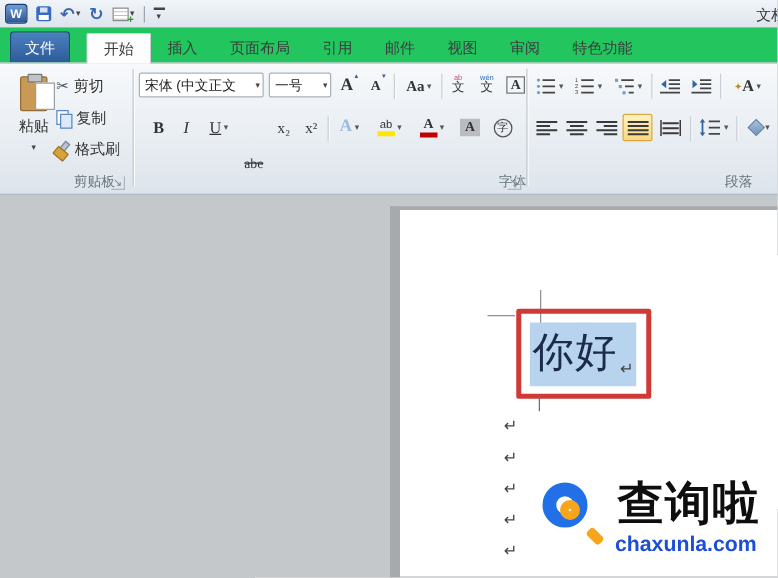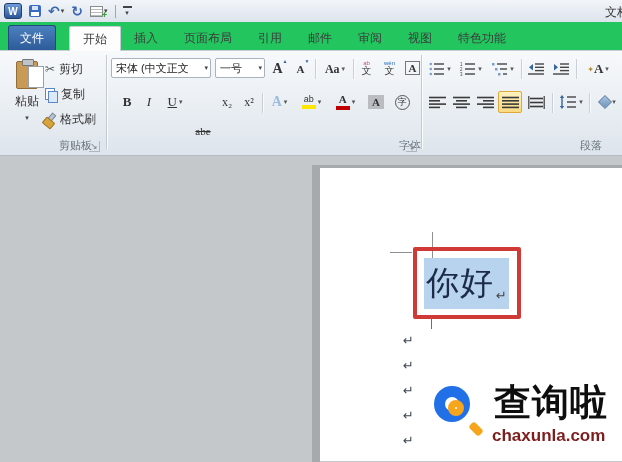--- a/index.html
+++ b/index.html
@@ -101,21 +101,21 @@
   .pmarks { position:absolute; left:83px; top:160px; display:flex; flex-direction:column; }
   .pmarks span { height:25px; line-height:25px; font-size:13px; color:#3f4650; }
 
   
   .wm { position:absolute; left:112px; top:212px; width:192px; height:74px; }
   .logo-ring { position:absolute; left:2px; top:6px; width:36px; height:36px; border:11px solid #2170e8; border-radius:50%; }
   .logo-oring { position:absolute; left:16px; top:20px; width:16px; height:16px; border:7px solid #f7a61b; border-radius:50%; }
   .logo-tail { position:absolute; left:40px; top:42px; width:8px; height:14px; background:#f7a61b; border-radius:3px; transform:rotate(-45deg); }
   .wm-brand { position:absolute; left:62px; top:-2px; font-size:37px; font-weight:bold; color:#0e0e0e;
     font-family:"Liberation Serif","DejaVu Serif",serif; white-space:nowrap; letter-spacing:1px; }
-  .wm-domain { position:absolute; left:60px; top:46px; font-size:17px; font-weight:bold; color:#7f1d1d; }
+  .wm-domain { position:absolute; left:60px; top:46px; font-size:17px; font-weight:bold; color:#1d4ed8; }
 </style>
 </head>
 <body>
 
 <div id="win">
 
   <div id="titlebar">
     <div class="qat">
       <span class="wlogo">W</span>
       <span class="floppy"></span>
@@ -140,22 +140,22 @@
   </div>
 
   <div id="tabrow">
     <div class="file-tab">文件</div>
     <div id="tabs">
       <div class="tab active">开始</div>
       <div class="tab">插入</div>
       <div class="tab">页面布局</div>
       <div class="tab">引用</div>
       <div class="tab">邮件</div>
+      <div class="tab">视图</div>
       <div class="tab">审阅</div>
-      <div class="tab">视图</div>
       <div class="tab">特色功能</div>
     </div>
   </div>
 
   <div id="ribbon">
 
     <div class="grp" style="left:0;width:106px;">
       <div class="paste-btn">
         <span class="clip-ic">
           <span class="clip-sheet"></span>

